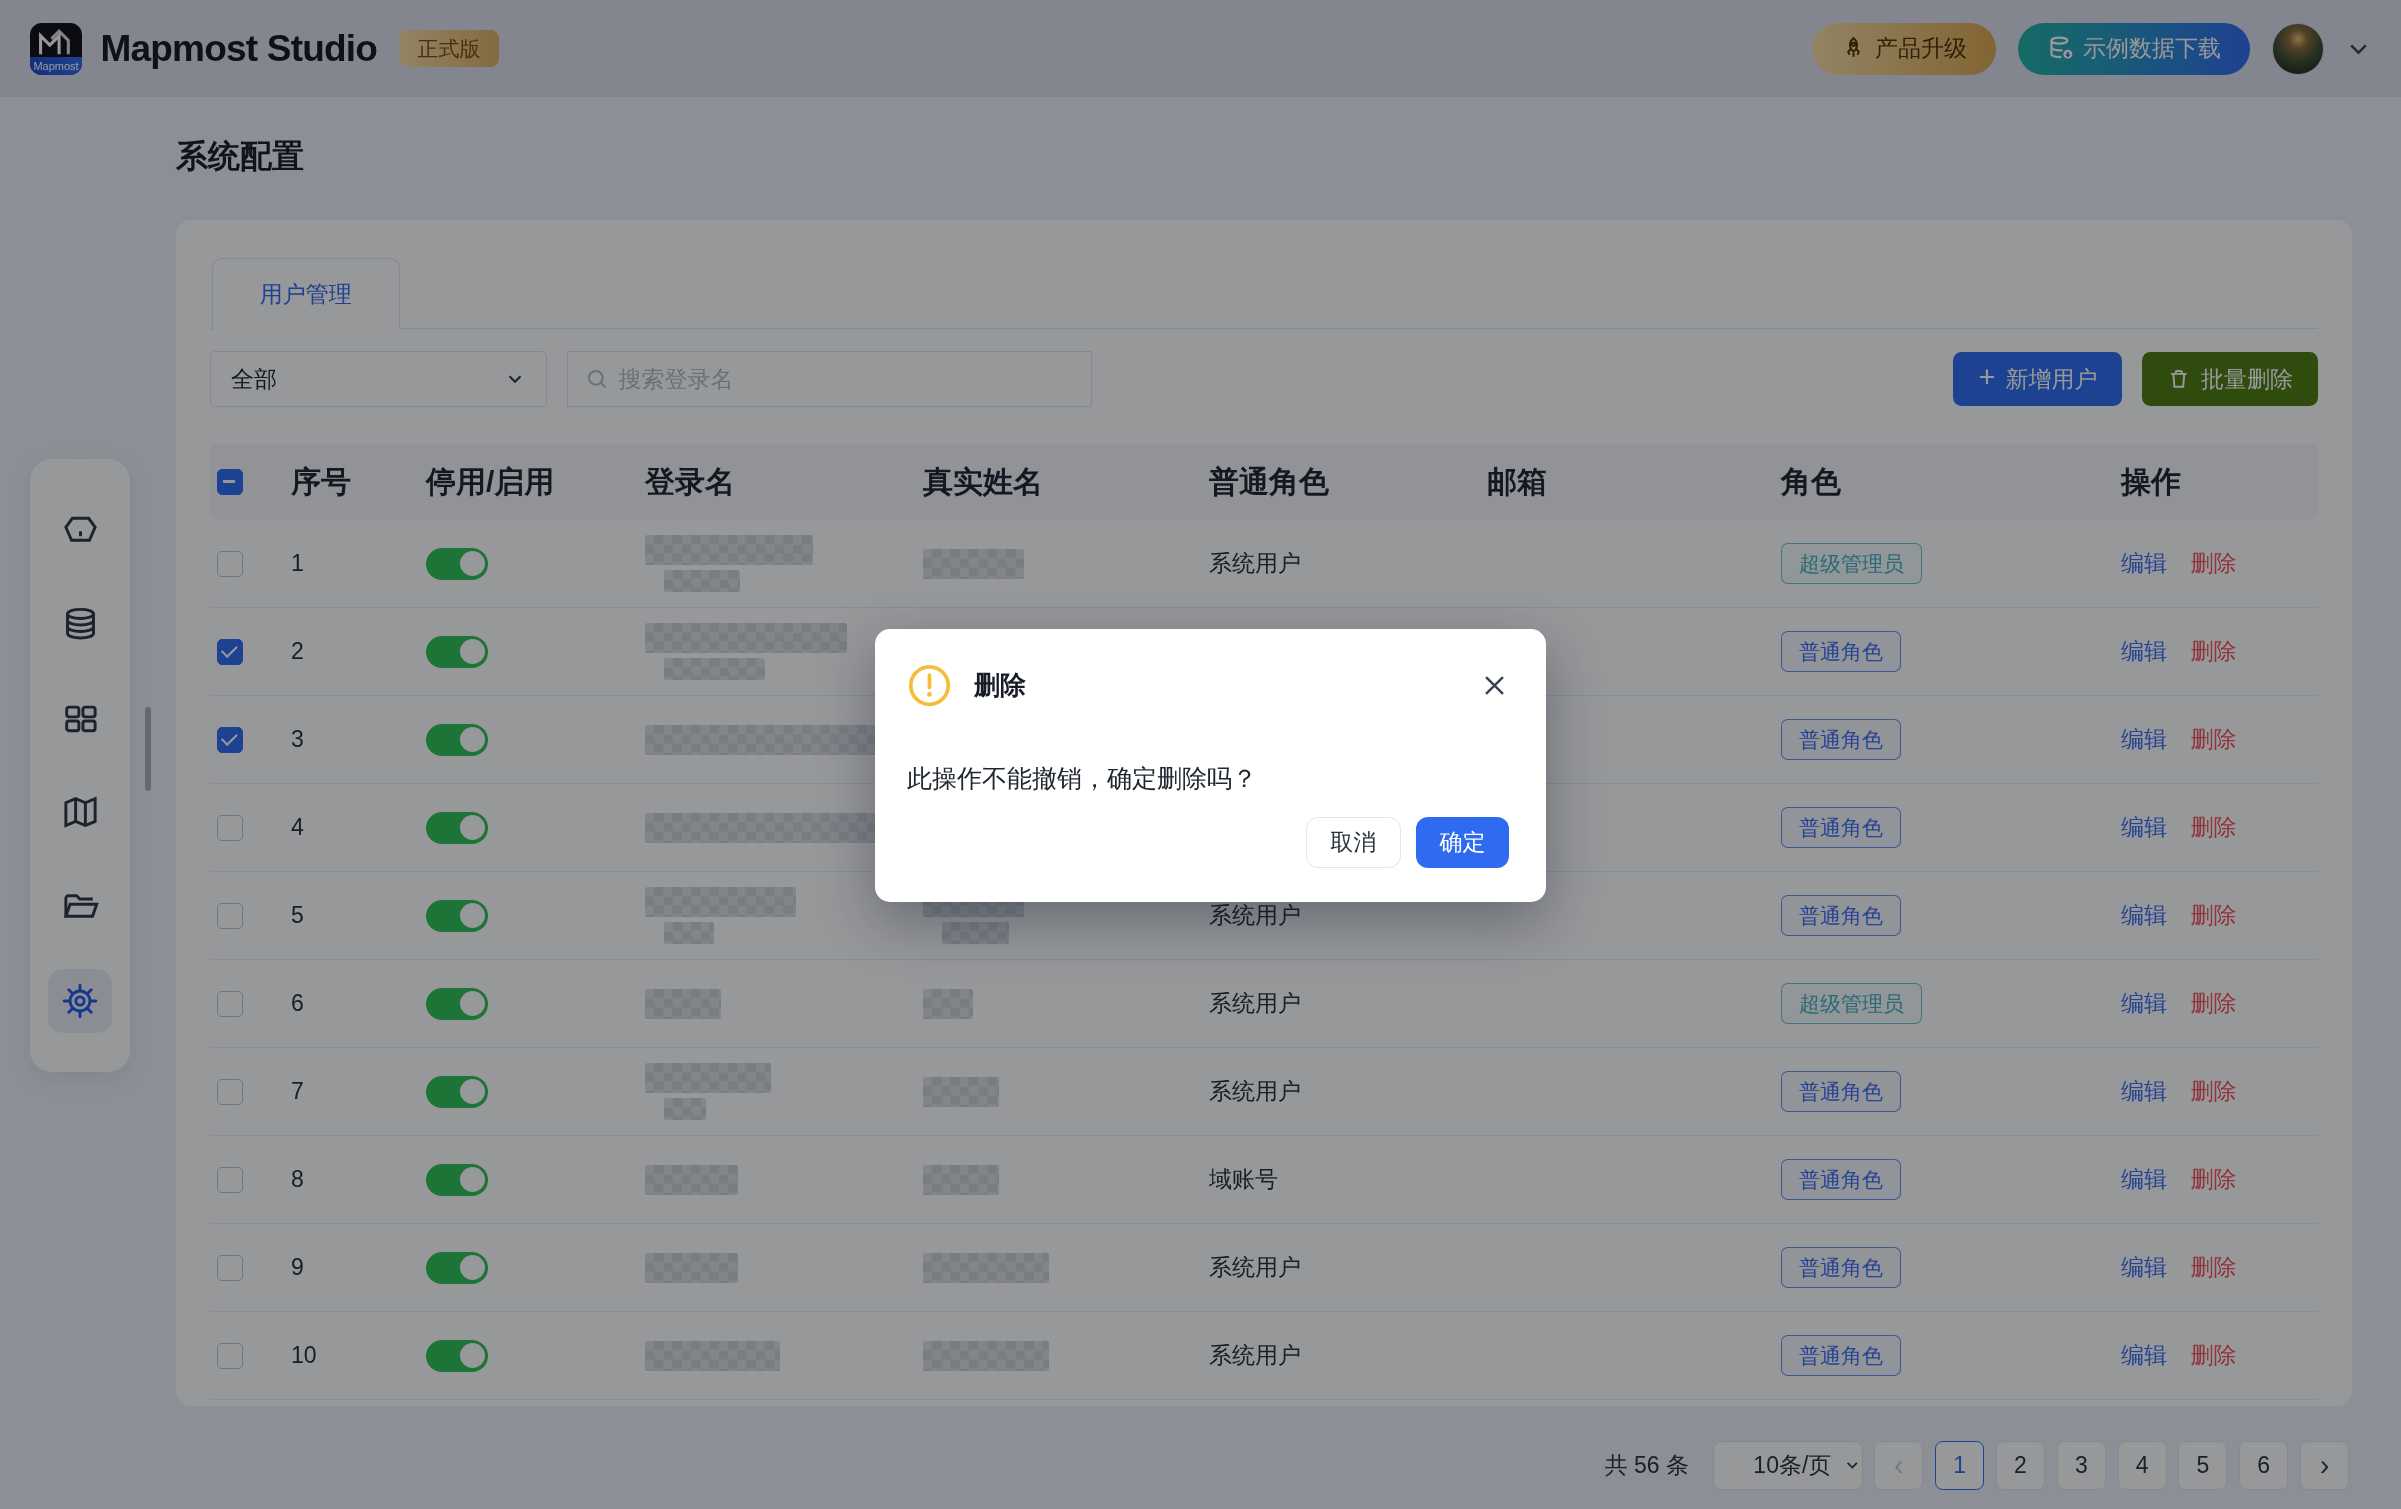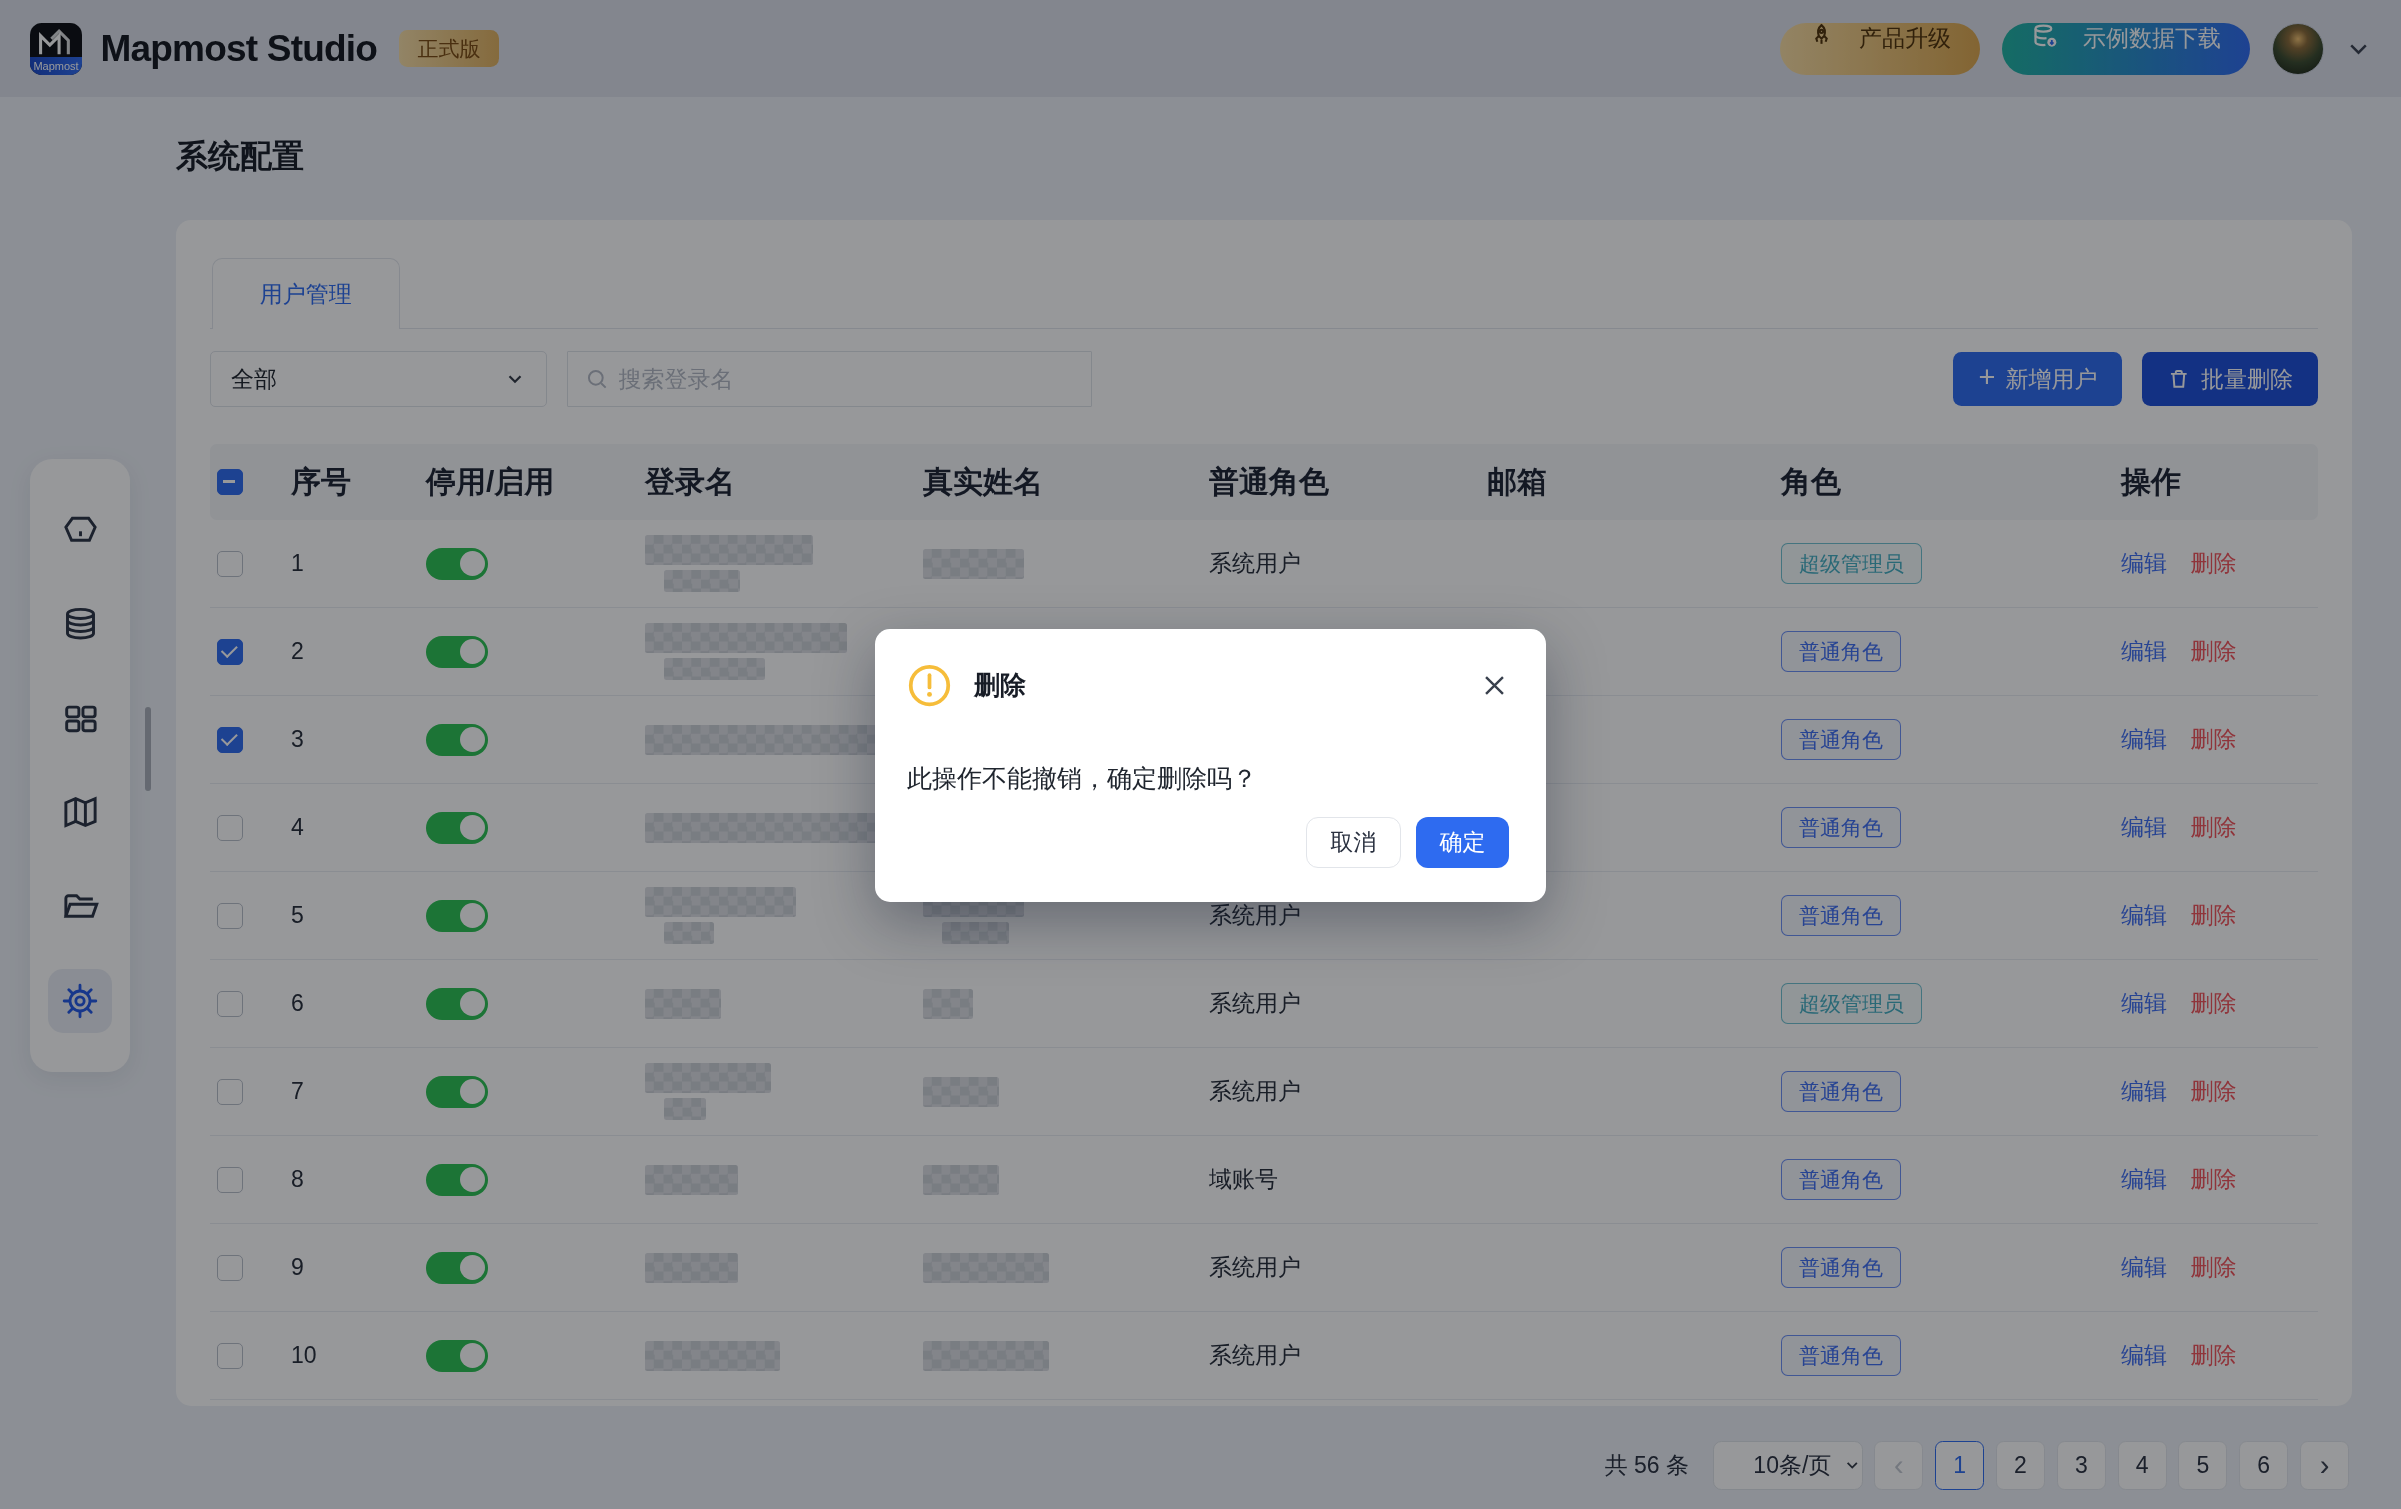--- a/index.html
+++ b/index.html
@@ -15,22 +15,22 @@
     position:relative; overflow:hidden; flex:0 0 auto; }
   .logo svg { position:absolute; left:50%; top:6.7px; transform:translateX(-50%); }
   .logo-band { position:absolute; left:0; right:0; bottom:0; height:17.7px;
     background:linear-gradient(90deg,#1b49c8,#2f6bf0); color:#fff; font-size:11px;
     display:flex; align-items:center; justify-content:center; }
   .app-title { font-size:37px; font-weight:bold; color:#14181f; margin-left:18.5px; letter-spacing:-0.8px; }
   .env-badge { margin-left:22px; height:37px; padding:0 18.5px; border-radius:8.4px;
     background:linear-gradient(90deg,#f6dda6,#e0b160); color:#7a4b12; font-size:21px;
     display:flex; align-items:center; }
   .topbar-right { margin-left:auto; display:flex; align-items:center; gap:22px; }
-  .pill-btn { height:52px; border-radius:26px; display:flex; 
-    gap:25px; padding:0 29px; font-size:23px; border:none; cursor:pointer; }
+  .pill-btn { height:52px; border-radius:26px; display:flex; align-items:center;
+    gap:9px; padding:0 29px; font-size:23px; border:none; cursor:pointer; }
   .upgrade-btn { background:linear-gradient(90deg,#f7dca2,#dca74e); color:#50330a; }
   .sample-btn { background:linear-gradient(90deg,#1fb3a2,#2f6bf0); color:#fff; }
   .avatar { width:52px; height:52px; border-radius:50%;
     background:radial-gradient(circle at 50% 30%,#f0c070 0%,#8a6a38 22%,#3a4a2e 55%,#161d12 100%);
     border:1.7px solid #c9cedb; }
   
   .page-title { position:absolute; left:176px; top:135px; font-size:32px; font-weight:bold; color:#171c26; }
   
   .sidebar { position:absolute; left:30px; top:459px; width:100px; height:613px;
     background:#fff; border-radius:22px; box-shadow:0 6.7px 25px rgba(30,40,60,.08);
@@ -57,21 +57,21 @@
   .select-box .chev { margin-left:auto; }
   .search-box { width:525px; height:56px; border:0.8px solid #dfe3e9; border-radius:1px;
     display:flex; align-items:center; padding:0 17px; gap:10px; }
   .search-box input { border:none; outline:none; font-size:23px; flex:1;
     font-family:inherit; color:#20262f; background:transparent; }
   .search-box input::placeholder { color:#b3b9c4; }
   .btn { height:54px; border-radius:8.4px; border:none; color:#fff; font-size:23px;
     display:flex; align-items:center; gap:10px; padding:0 25px; cursor:pointer; }
   .add-btn { margin-left:auto; background:#2e6bf0; }
   .add-btn .plus { font-size:29px; line-height:1; margin-top:-3.4px; }
-  .danger-btn { background:#1d4ed8; }
+  .danger-btn { background:#4d7c0f; }
   
   .table { margin-top:37px; }
   .tr { display:grid; grid-template-columns:81px 135px 219px 278px 286px 278px 294px 340px 199px;
     align-items:center; }
   .thead { height:76px; background:#f4f6f9; border-radius:6.7px; font-weight:bold;
     font-size:30px; color:#1d2433; }
   .row { height:88px; border-bottom:0.8px solid #e9ecf1; font-size:23px; color:#262d3a; }
   .op-cell { display:flex; gap:23.6px; justify-content:flex-start; }
   .link-edit { color:#3f6ef2; cursor:pointer; }
   .link-del { color:#f2545b; cursor:pointer; }

